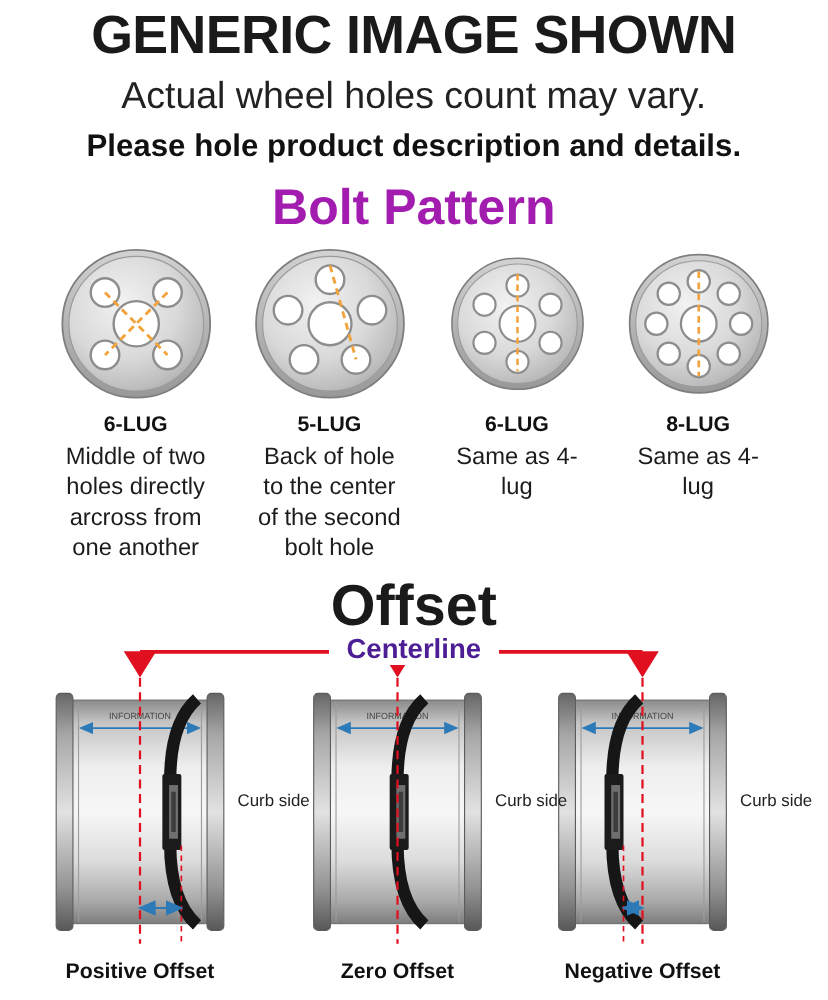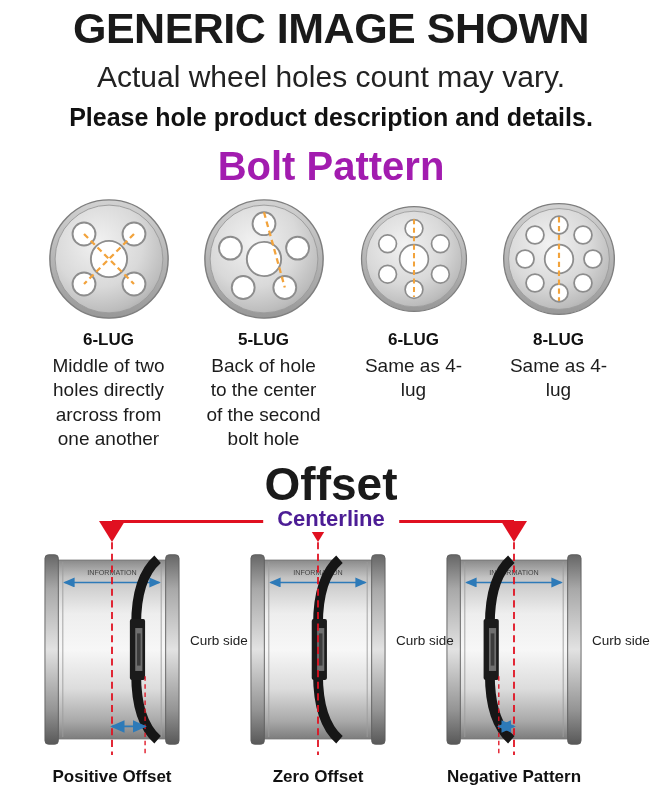--- a/index.html
+++ b/index.html
@@ -231,16 +231,16 @@
       <line x1="68" y1="150" x2="68" y2="236" stroke="#e01020" stroke-width="1.5" stroke-dasharray="5 4"></line>
       <line x1="68" y1="206" x2="85" y2="206" stroke="#2d7ab8" stroke-width="2" marker-start="url(#mArrB)" marker-end="url(#mArrB)"></line>
     </svg>
 
     <div class="curb s1">Curb side</div>
     <div class="curb s2">Curb side</div>
     <div class="curb s3">Curb side</div>
 
     <div class="offset-label o1">Positive Offset</div>
     <div class="offset-label o2">Zero Offset</div>
-    <div class="offset-label o3">Negative Pattern</div>
+    <div class="offset-label o3">Negative Offset</div>
   </div>
 
 </div>
 
 </body></html>

